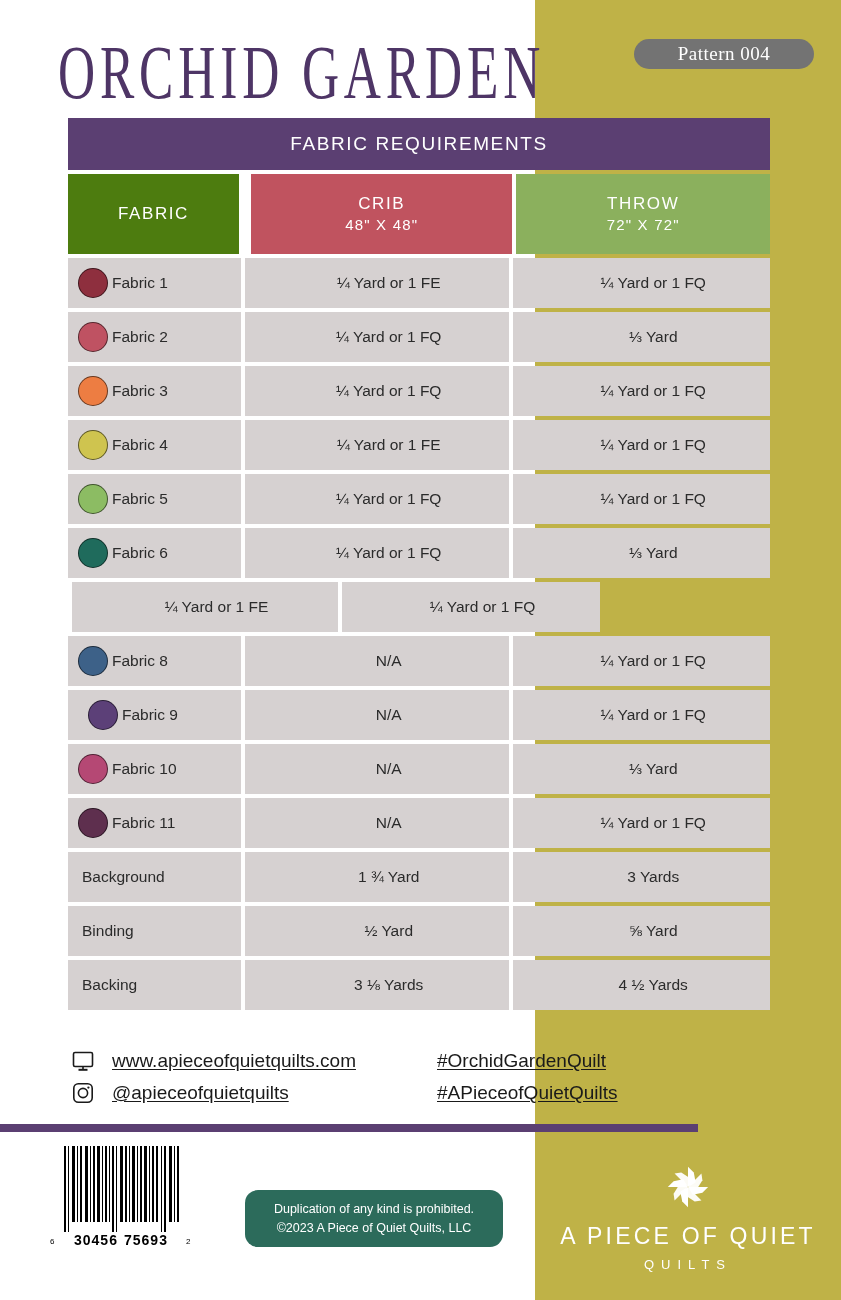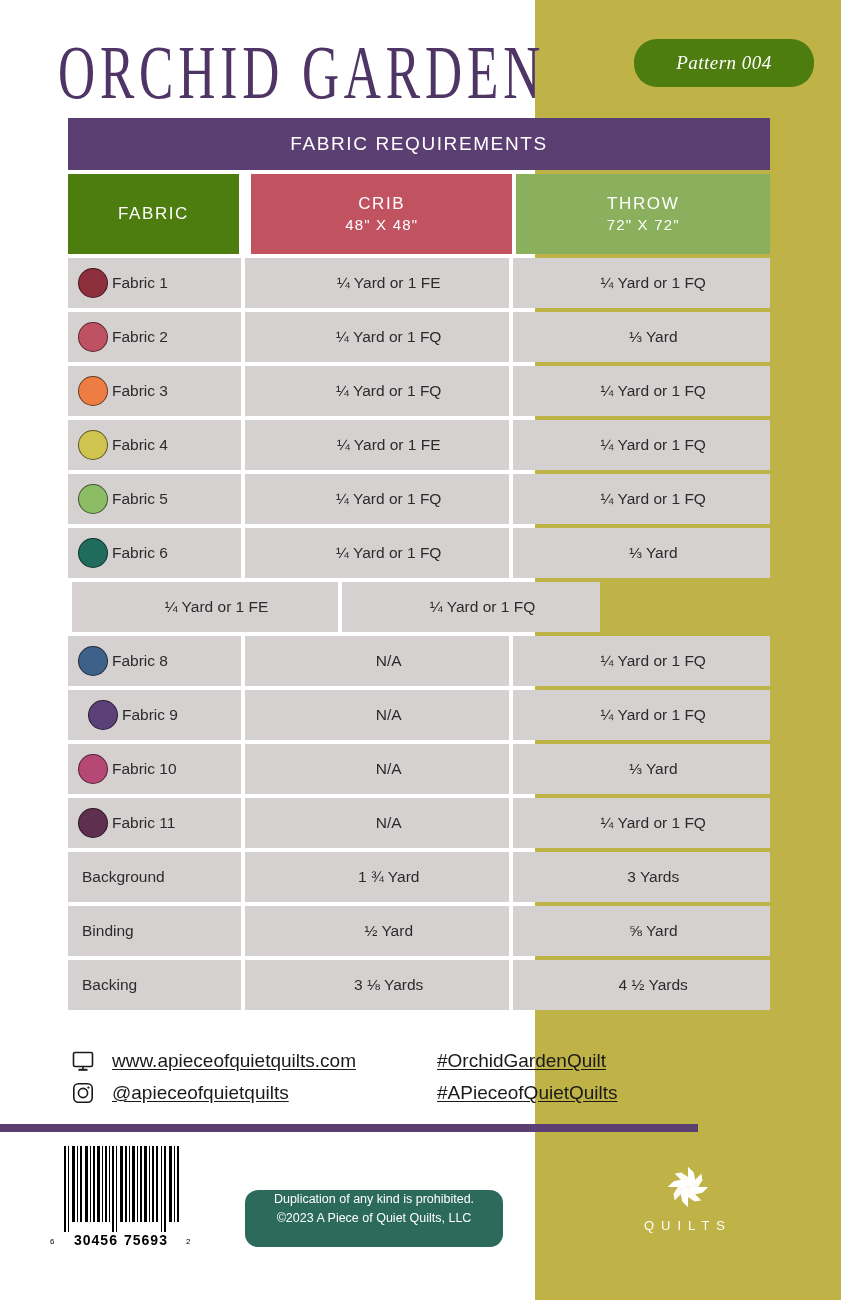--- a/index.html
+++ b/index.html
@@ -29,25 +29,25 @@
   
   .header{ position:absolute; left:12px; top:0; width:841px; height:115px; z-index:5; }
   .title{
     position:absolute; left:46px; top:28px;
     font-family:"Liberation Serif", serif;
     font-size:53px; letter-spacing:5px; color:#4e3566;
     font-weight:400; white-space:nowrap;
     transform:scaleY(1.45) scaleX(0.97); transform-origin:left top;
   }
   .pattern-badge{
-    position:absolute; left:622px; top:39px; width:180px; height:48px;
-    background:#4d7c0f; border-radius:23px; color:#ffffff;
+    position:absolute; left:622px; top:39px; width:180px; height:30px;
+    background:#737373; border-radius:23px; color:#ffffff;
     display:flex; align-items:center; justify-content:center;
     font-family:"Liberation Serif", serif;
-    font-style:italic; font-size:19px; letter-spacing:0.5px;
+    font-size:19px; letter-spacing:0.5px;
   }
 
   
   .table-wrap{ position:absolute; left:68px; top:118px; width:702px; z-index:6; }
   .tbl-title{
     height:52px; background:#5b3f72; color:#ffffff;
     display:flex; align-items:center; justify-content:center;
     font-size:19px; letter-spacing:1.6px; font-weight:400;
   }
   .tbl-head{ display:flex; margin-top:4px; height:80px; }
@@ -99,21 +99,21 @@
   .barcode{ position:absolute; left:46px; top:1146px; width:150px; height:100px; z-index:8; }
   .bc-bars{ position:absolute; left:18px; top:0; width:118px; height:86px; }
   .bc-num{ position:absolute; bottom:-2px; left:0; width:150px;
            font-family:"Liberation Sans", sans-serif; color:#000; }
   .bc-n-s{ position:absolute; font-size:8px; bottom:2px; }
   .bc-n-m{ position:absolute; font-size:14px; bottom:0px; letter-spacing:1px; font-weight:700; }
 
   .copy-badge{
     position:absolute; left:245px; top:1190px; width:258px; height:57px;
     background:#2c6b5b; border-radius:13px; color:#ffffff; z-index:8;
-    display:flex; flex-direction:column; align-items:center; 
+    display:flex; flex-direction:column; align-items:center; justify-content:center;
     font-size:12.5px; line-height:1.5; text-align:center;
   }
 
   .logo{
     position:absolute; left:551px; top:1163px; width:274px; height:115px;
     z-index:8; display:flex; flex-direction:column; align-items:center;
   }
   .logo-mark{ width:48px; height:48px; }
   .logo-name{
     margin-top:12px; color:#ffffff; font-size:23px; letter-spacing:3.2px;
@@ -349,14 +349,15 @@
       <path d="M50 50 L50 8 L62 20 L66 40 Z"></path>
       <path d="M50 50 L92 50 L80 62 L60 66 Z"></path>
       <path d="M50 50 L50 92 L38 80 L34 60 Z"></path>
       <path d="M50 50 L8 50 L20 38 L40 34 Z"></path>
       <path d="M50 50 L78 22 L80 36 L70 52 Z" opacity="0.95"></path>
       <path d="M50 50 L78 78 L64 80 L48 70 Z" opacity="0.95"></path>
       <path d="M50 50 L22 78 L20 64 L30 48 Z" opacity="0.95"></path>
       <path d="M50 50 L22 22 L36 20 L52 30 Z" opacity="0.95"></path>
     </g>
   </svg>
+  <div class="logo-name">A PIECE OF QUIET</div>
   <div class="logo-sub">QUILTS</div>
 </div>
 
 </body></html>

